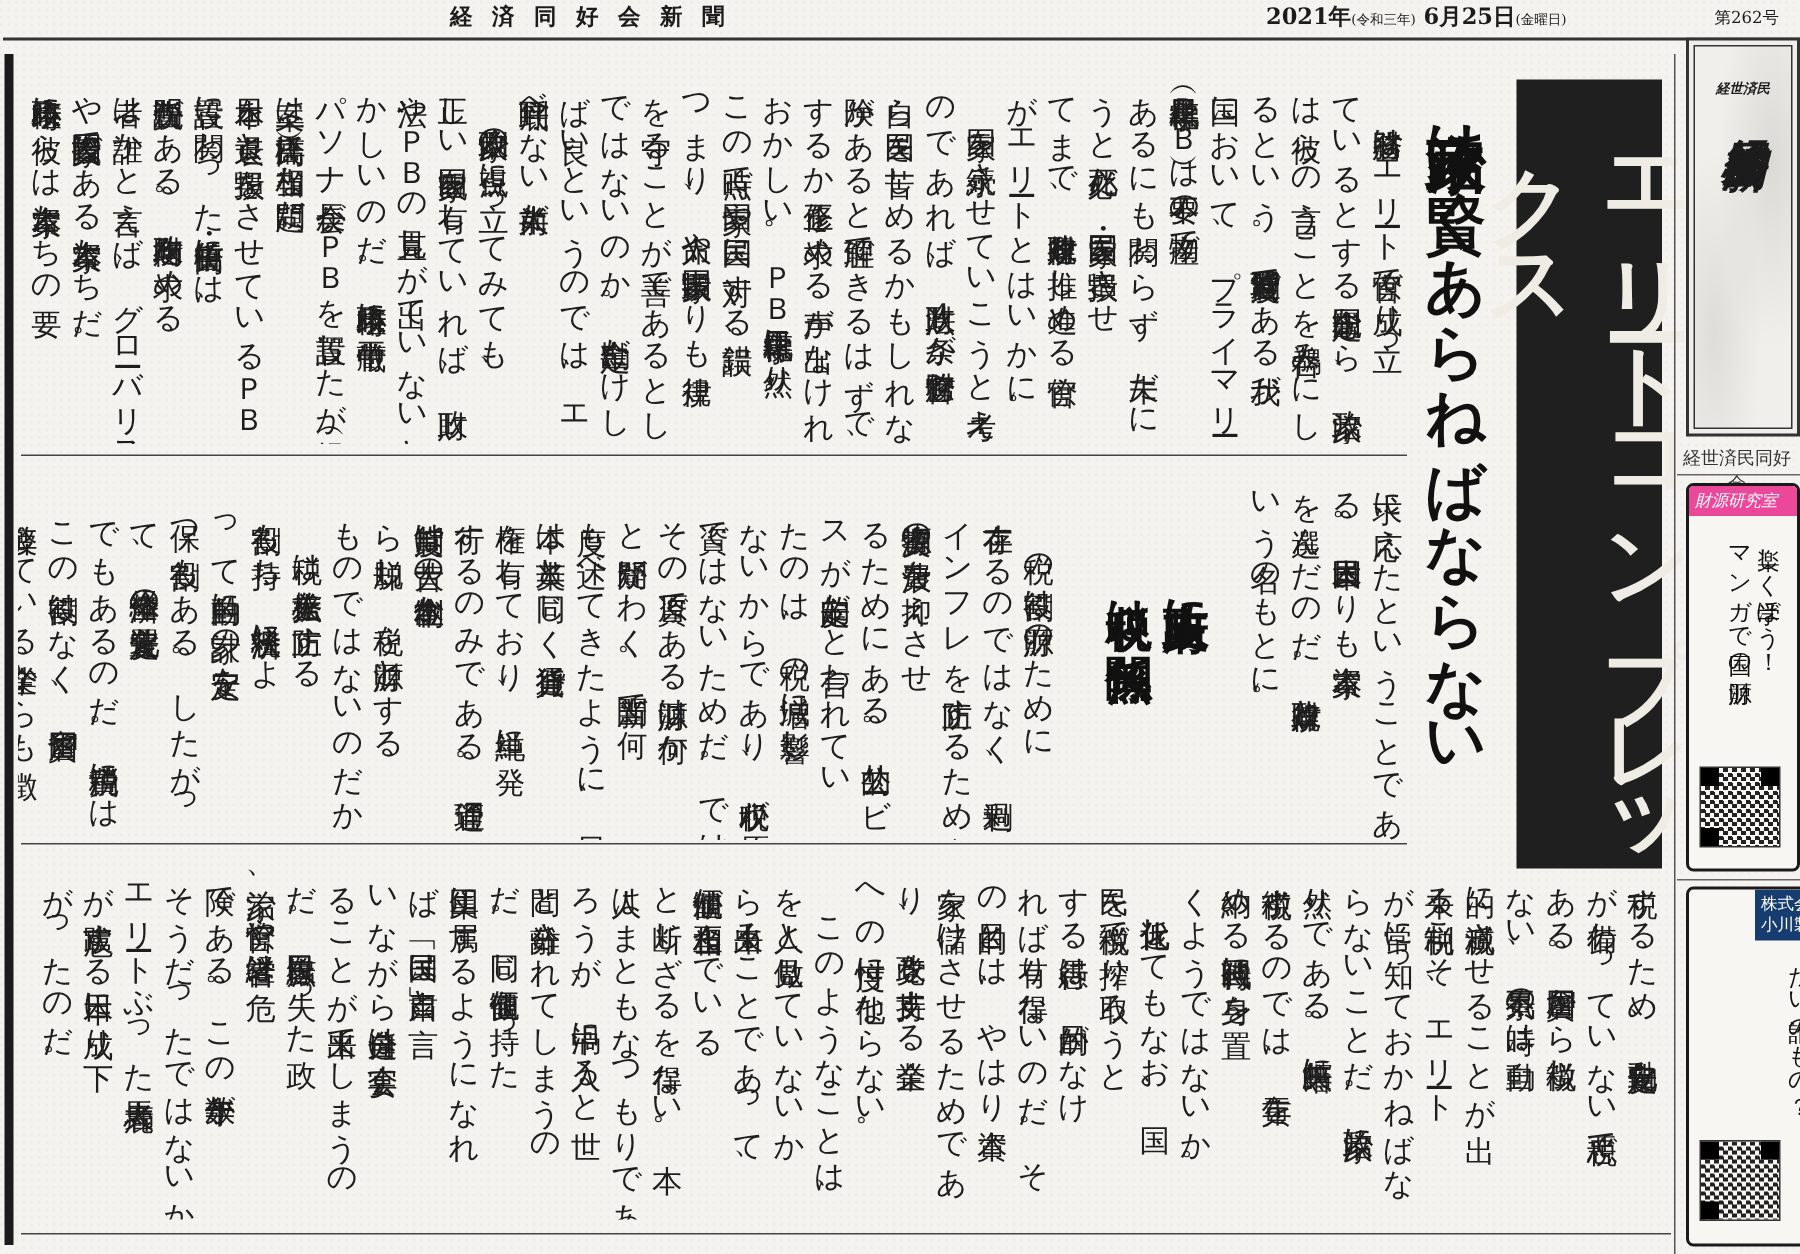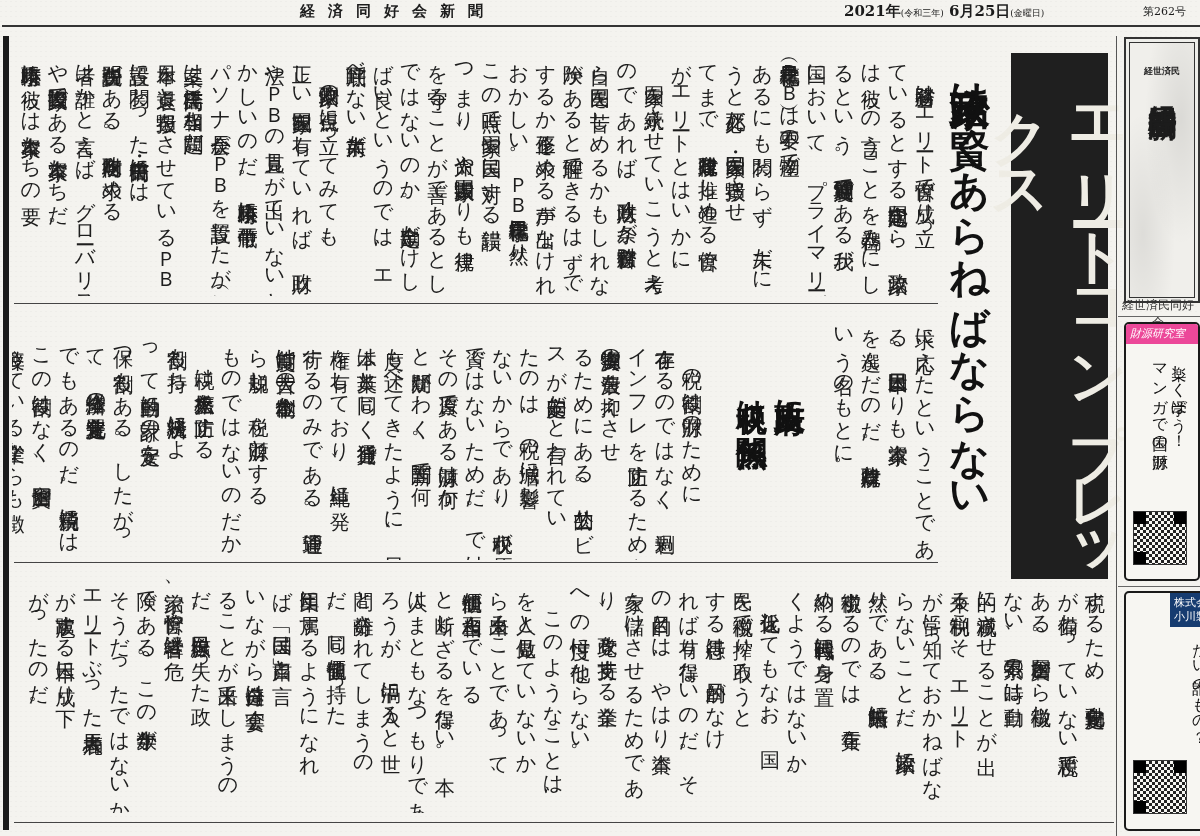--- a/index.html
+++ b/index.html
@@ -29,22 +29,22 @@
       font-family:"DejaVu Serif","Liberation Serif",serif;font-weight:bold;font-size:31px;
       line-height:38px;color:#111;}
   .bigbox{position:absolute;left:1011px;top:53px;width:97px;height:526px;background:#1f1f1f;
       display:flex;justify-content:center;}
   .bigbox span{writing-mode:vertical-rl;text-orientation:upright;color:#eeece4;
       font-family:"DejaVu Sans","Liberation Sans",sans-serif;font-weight:bold;font-size:58px;
       letter-spacing:-4px;margin-top:18px;}
 
   
   .side-vrule{position:absolute;left:1116px;top:36px;width:1px;height:800px;background:#555;}
-  .masthead{position:absolute;left:1124px;top:37px;width:72px;height:262px;border:2px solid #333;
-      background:#eeeeea;}
+  .masthead{position:absolute;left:1124px;top:25px;width:72px;height:262px;border:2px solid #333;
+      background:#eeeeea;font-style:italic;}
   .masthead .inner{position:absolute;inset:3px;border:1px solid #333;
       background:radial-gradient(ellipse at 80% 30%,rgba(0,0,0,0.09),transparent 50%),
                  radial-gradient(ellipse at 20% 75%,rgba(0,0,0,0.08),transparent 45%),#f0efeb;}
   .mh-small{position:absolute;left:0;right:0;top:22px;text-align:center;font-size:9px;font-weight:bold;}
   .mh-big{position:absolute;left:0;right:0;top:40px;writing-mode:vertical-rl;text-orientation:upright;
       font-family:"DejaVu Serif","Liberation Serif",serif;font-weight:bold;font-size:30px;
       line-height:64px;margin:0 auto;width:64px;letter-spacing:1px;}
   .mh-caption{position:absolute;left:1118px;top:297px;width:80px;text-align:center;font-size:12px;
       font-family:Liberation Serif, serif;color:#333;}
   .side-hr{position:absolute;left:1118px;width:82px;height:1px;background:#666;}

